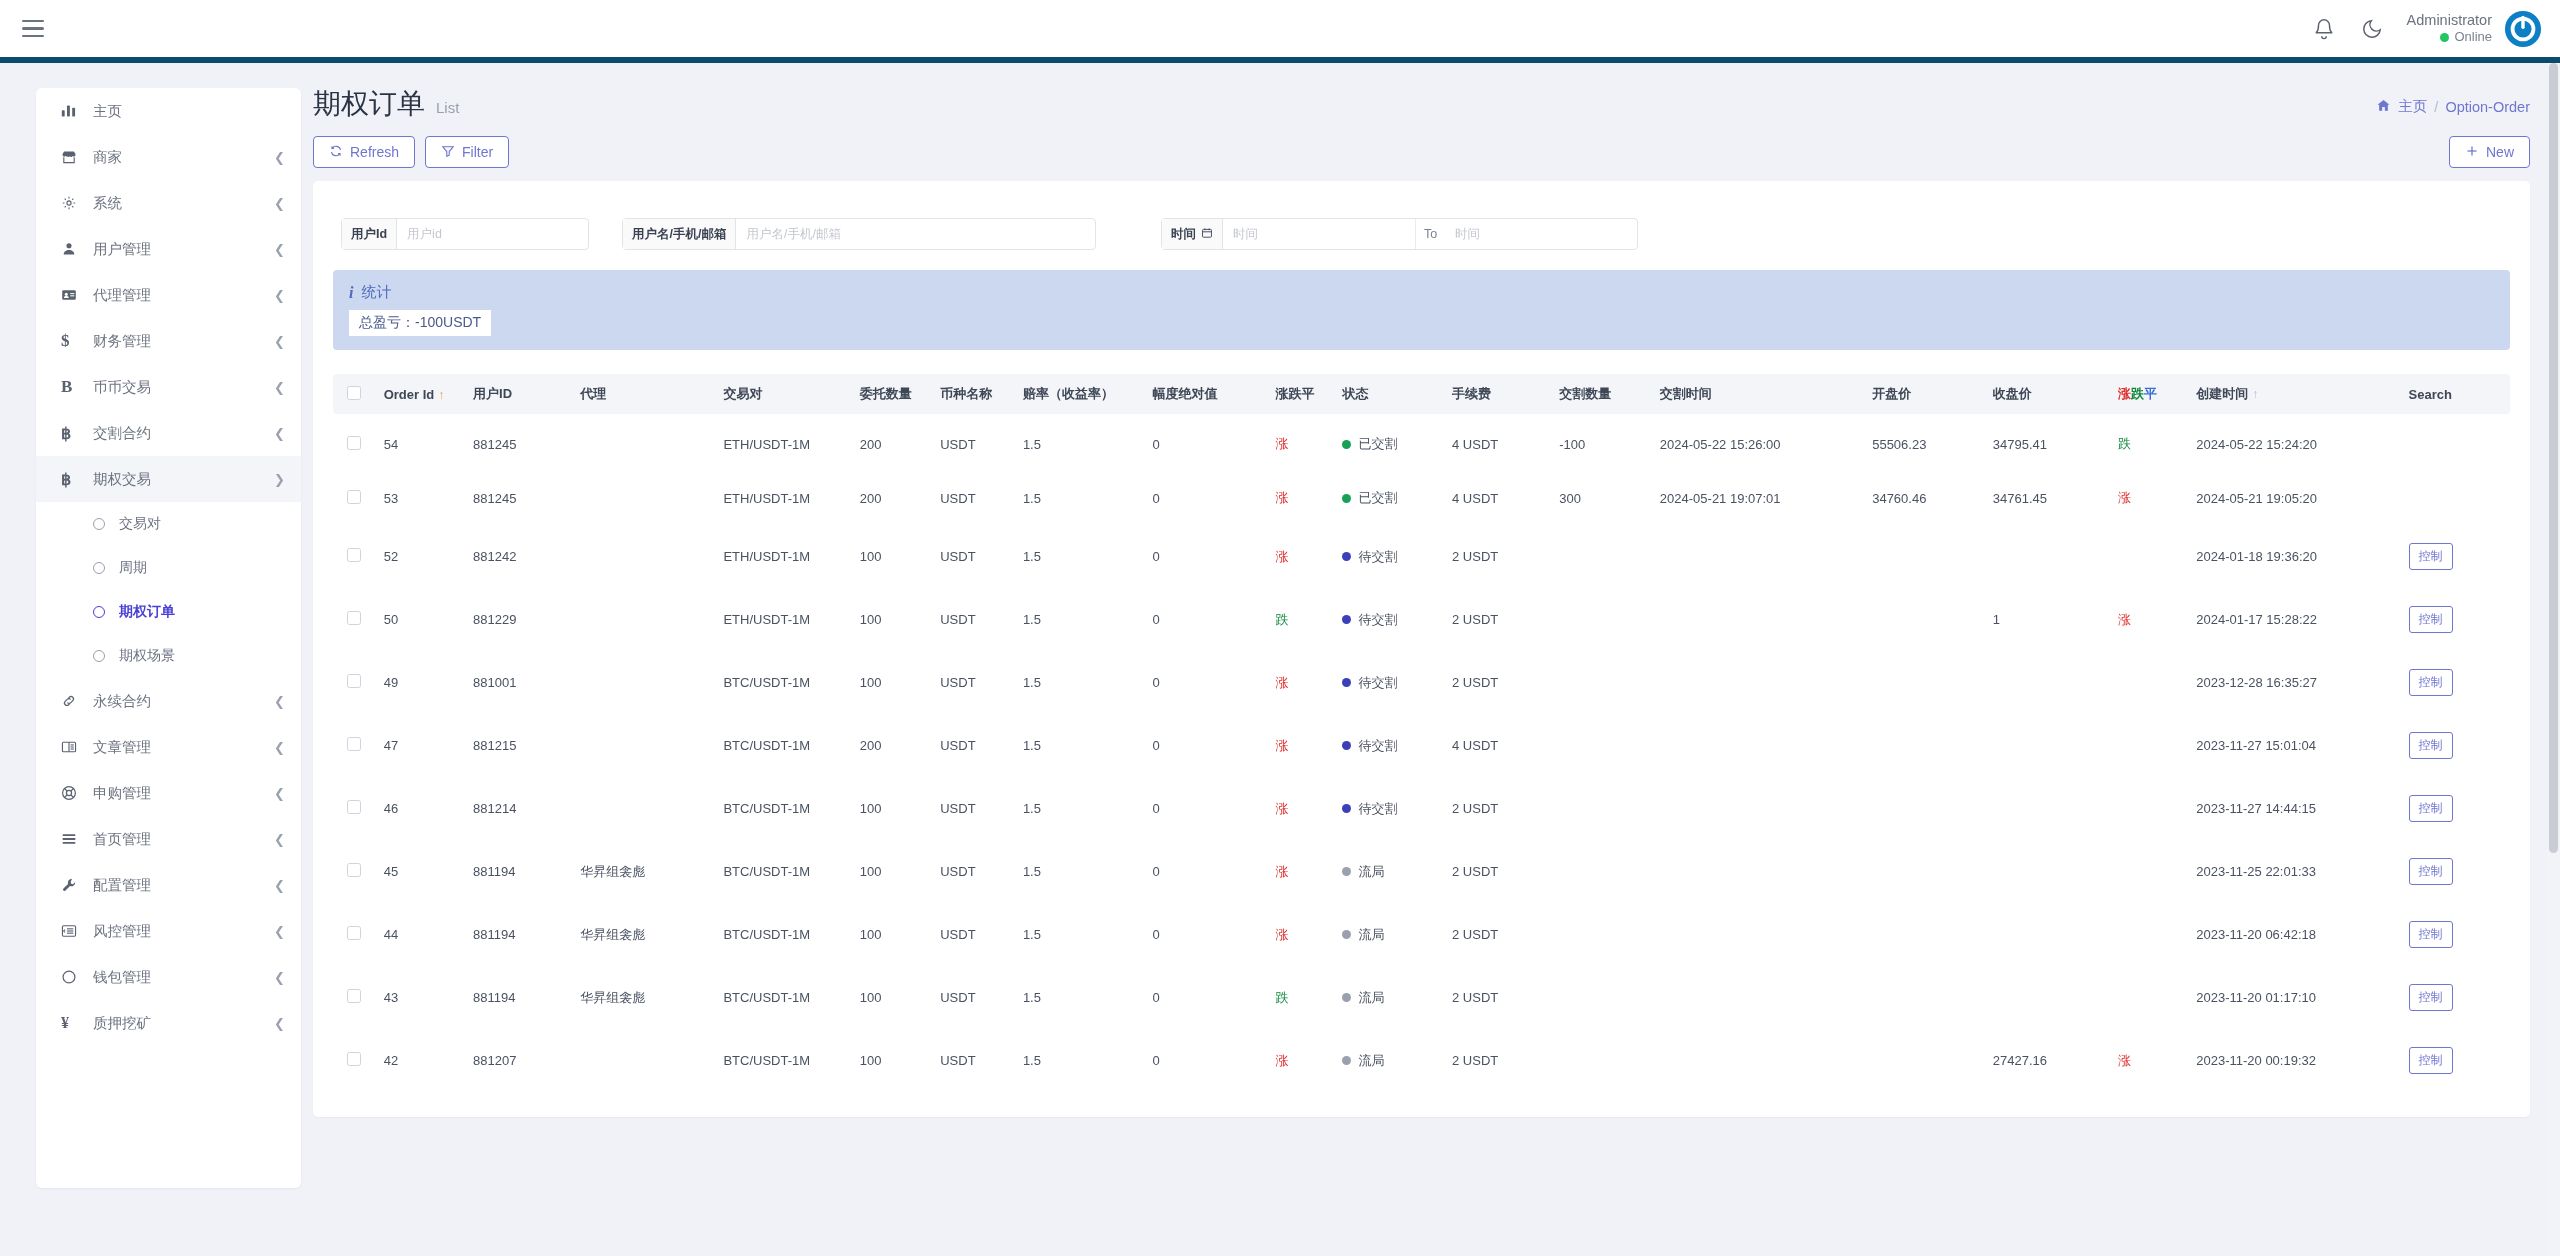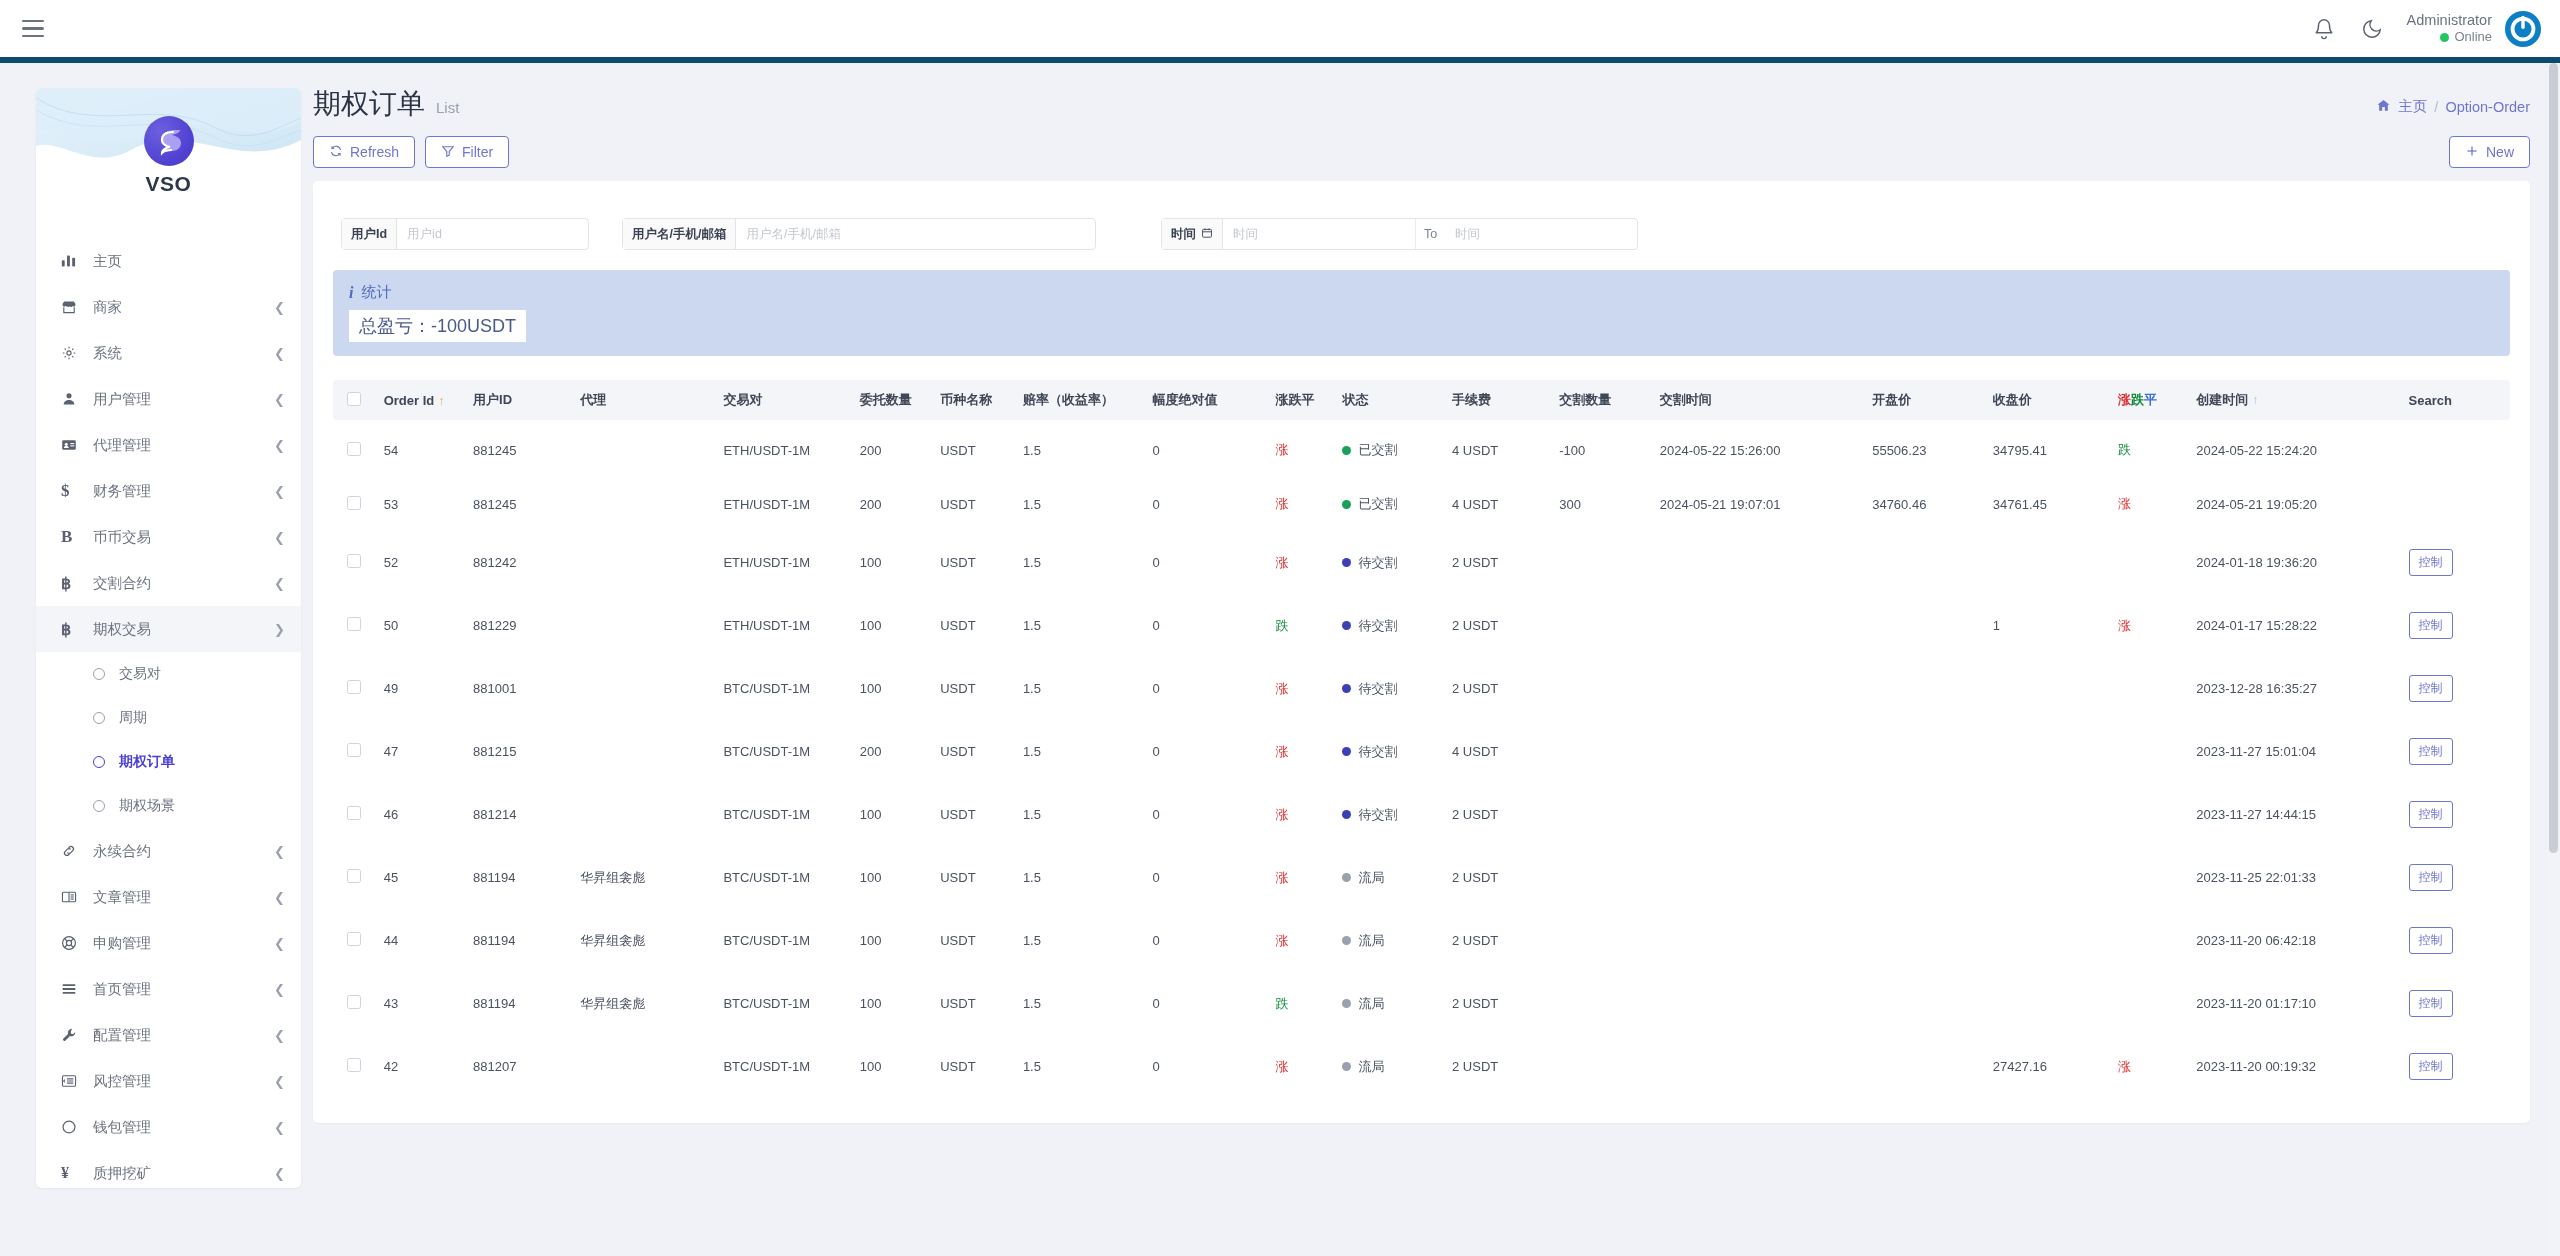--- a/index.html
+++ b/index.html
@@ -106,21 +106,21 @@
   #f-time .flabel .cal { margin-left:5px; font-size: 12px; }
   #f-time .to { display:flex;align-items:center;padding:0 8px;font-size:12.5px;color:#7b8190;border-left:1px solid #e9ebef;}
 
   
   #stats {
     margin-top: 20px; background: #ccd7f0; border-radius: 4px; padding: 13px 16px 14px 16px;
   }
   #stats-title { font-size: 15px; color: #4f6bbd; display:flex;align-items:center;gap:8px;}
   #stats-title .ibox { font-style: italic; font-weight: 700; font-family:"Liberation Serif",serif; font-size: 16px;}
   #stats-chips { margin-top: 8px; display:flex; gap:10px;}
-  .chip { background:#fff; border-radius:0; padding: 4px 10px; font-size: 18px; color:#4a5a8a; }
+  .chip { background:#fff; border-radius:0; padding: 4px 10px; font-size: 14px; color:#4a5a8a; }
 
   
   #tablewrap { margin-top: 18px; }
   table { width: 100%; border-collapse: separate; border-spacing: 0 6px; }
   thead th {
     background: #f4f5f8; font-size: 13px; color: #3e4756; font-weight: 700;
     text-align: left; padding: 11px 6px; white-space: nowrap;
   }
   thead th:first-child { border-radius: 4px 0 0 4px; padding-left: 14px;}
   thead th:last-child { border-radius: 0 4px 4px 0; }
@@ -188,41 +188,20 @@
           <circle cx="20" cy="20" r="13" fill="#ffffff"></circle>
           <circle cx="20" cy="20" r="9" fill="#0d7fc4"></circle>
           <rect x="18.2" y="6" width="3.6" height="14" rx="1.8" fill="#ffffff"></rect>
         </svg>
       </div>
     </div>
   </div>
 </div>
 
 <div id="sidebar">
-  <div id="brand">
-    <svg id="brand-wave" viewBox="0 0 265 100" preserveAspectRatio="none">
-      <defs>
-        <linearGradient id="wg" x1="0" y1="0" x2="1" y2="1">
-          <stop offset="0%" stop-color="#e8f4fb"></stop>
-            <stop offset="100%" stop-color="#cfe6f5"></stop>
-        </linearGradient>
-      </defs>
-      <path d="M0,0 L265,0 L265,52 C200,86 150,30 95,62 C55,84 25,50 0,58 Z" fill="url(#wg)"></path>
-      <path d="M0,0 L265,0 L265,34 C210,64 160,18 110,46 C62,72 28,36 0,42 Z" fill="#dceefa" opacity=".75"></path>
-      <path d="M0,10 C60,48 120,8 180,40 C215,58 240,40 265,30" fill="none" stroke="#bcdcf0" stroke-width="1" opacity=".8"></path>
-      <path d="M0,22 C60,58 120,18 180,50 C215,68 240,50 265,42" fill="none" stroke="#c6e2f2" stroke-width="1" opacity=".8"></path>
-    </svg>
-    <div id="brand-logo">
-      <svg viewBox="0 0 40 40">
-        <path d="M26 9c-8 0-13 4-13 10 0 5 5 7 9 8 -6 1-10 3-10 6 0 0 4-3 11-3 6 0 9-4 9-8 0-5-5-7-9-8 5-1 8-3 8-5z" fill="#b9aef5" opacity=".85"></path>
-        <path d="M24 11c-7 0-11 3-11 8 0 4 4 6 8 7 -5 1-8 3-8 6 0 0 3-3 9-3" fill="none" stroke="#ffffff" stroke-width="2.2" stroke-linecap="round"></path>
-      </svg>
-    </div>
-    <div id="brand-name">VSO</div>
-  </div>
 
   <div class="nav">
 
     <div class="nav-item">
       <span class="nav-ico">
         <svg viewBox="0 0 20 20" width="16" height="16" fill="currentColor">
             <rect x="1" y="9" width="3.6" height="8" rx="1"></rect>
             <rect x="7.5" y="3" width="3.6" height="14" rx="1"></rect>
             <rect x="14" y="6" width="3.6" height="11" rx="1"></rect>
           </svg>

